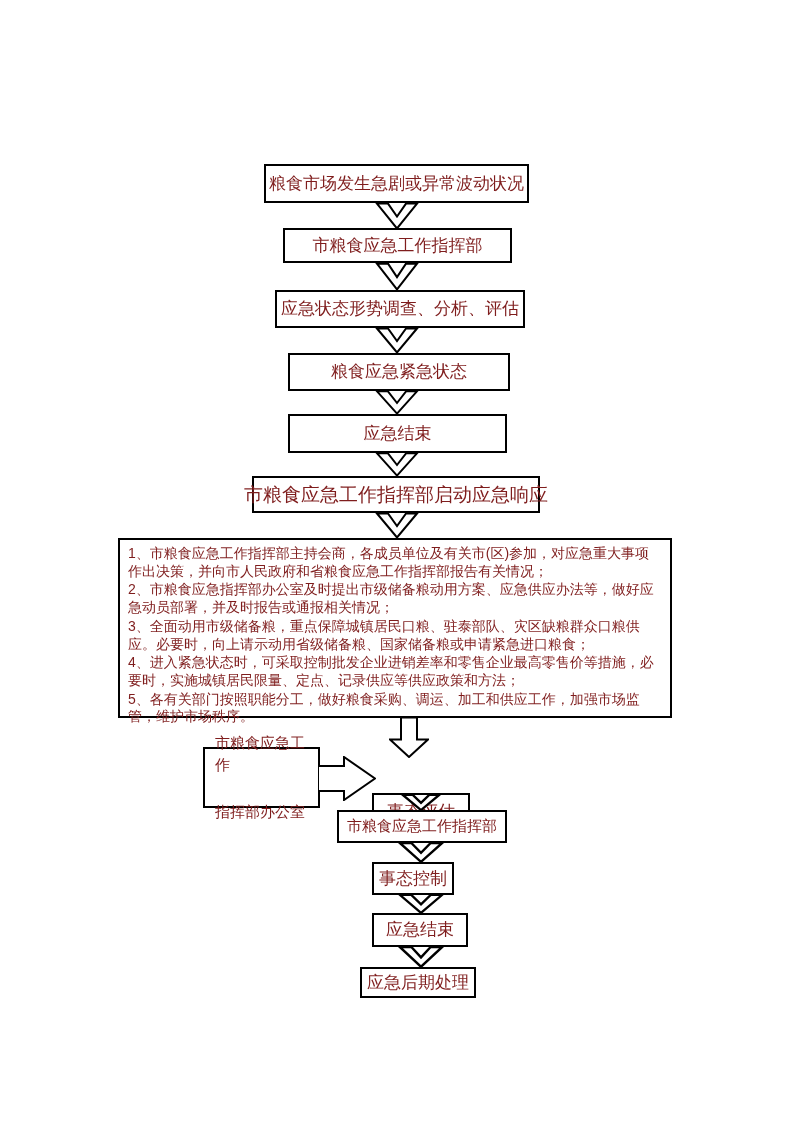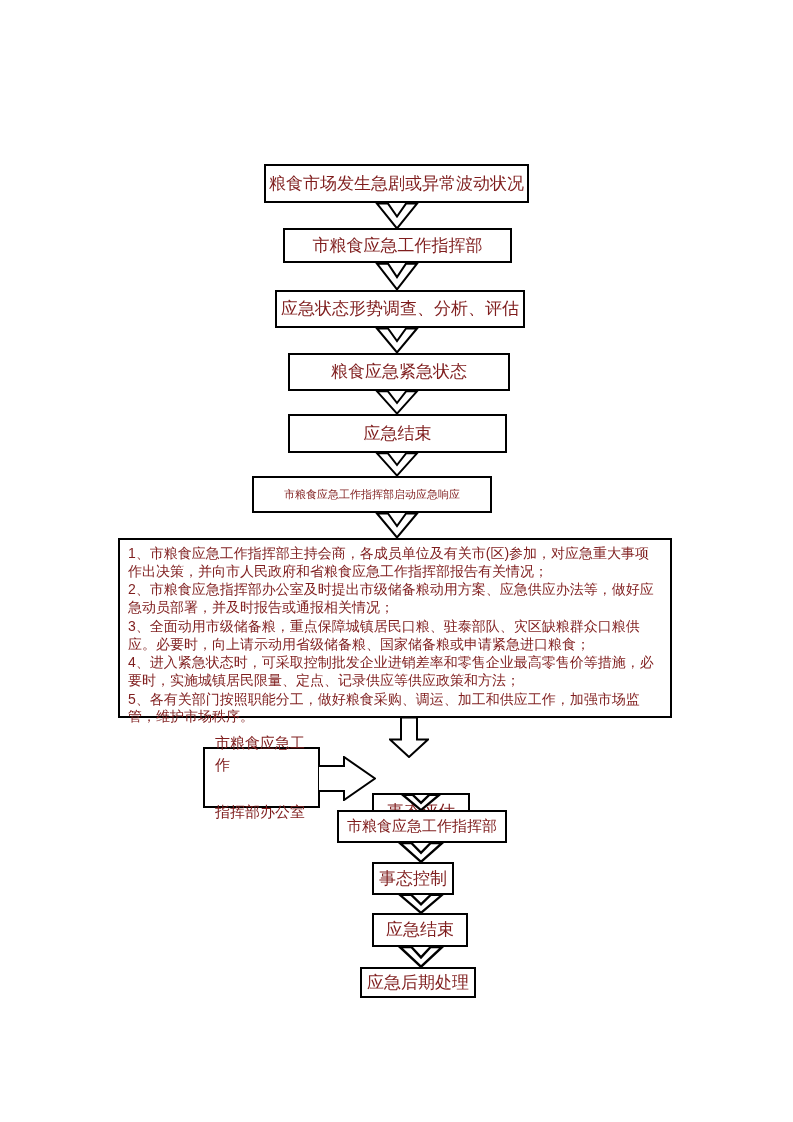--- a/index.html
+++ b/index.html
@@ -68,21 +68,21 @@
   </div>
 
   <div class="box" style="left:288px;top:414px;width:219px;height:39px;">应急结束</div>
 
   <div class="arrow" style="left:375px;top:452px;width:44px;height:25px;">
     <svg viewBox="0 0 44 27" preserveAspectRatio="none">
         <polygon points="2,1.5 13,1.5 22,14 31,1.5 42,1.5 22,25.5" fill="#fff" stroke="#000" stroke-width="2"></polygon>
       </svg>
   </div>
 
-  <div class="box" style="left:252px;top:476px;width:240px;height:37px;font-size:11px;">市粮食应急工作指挥部启动应急响应</div>
+  <div class="box" style="left:252px;top:476px;width:288px;height:37px;font-size:19px;">市粮食应急工作指挥部启动应急响应</div>
 
   <div class="arrow" style="left:375px;top:512px;width:44px;height:27px;">
     <svg viewBox="0 0 44 27" preserveAspectRatio="none">
         <polygon points="2,1.5 13,1.5 22,14 31,1.5 42,1.5 22,25.5" fill="#fff" stroke="#000" stroke-width="2"></polygon>
       </svg>
   </div>
 
   <div class="measures" style="left:118px;top:538px;width:554px;height:180px;">
     <p>1、市粮食应急工作指挥部主持会商，各成员单位及有关市(区)参加，对应急重大事项作出决策，并向市人民政府和省粮食应急工作指挥部报告有关情况；</p>
     <p>2、市粮食应急指挥部办公室及时提出市级储备粮动用方案、应急供应办法等，做好应急动员部署，并及时报告或通报相关情况；</p>

